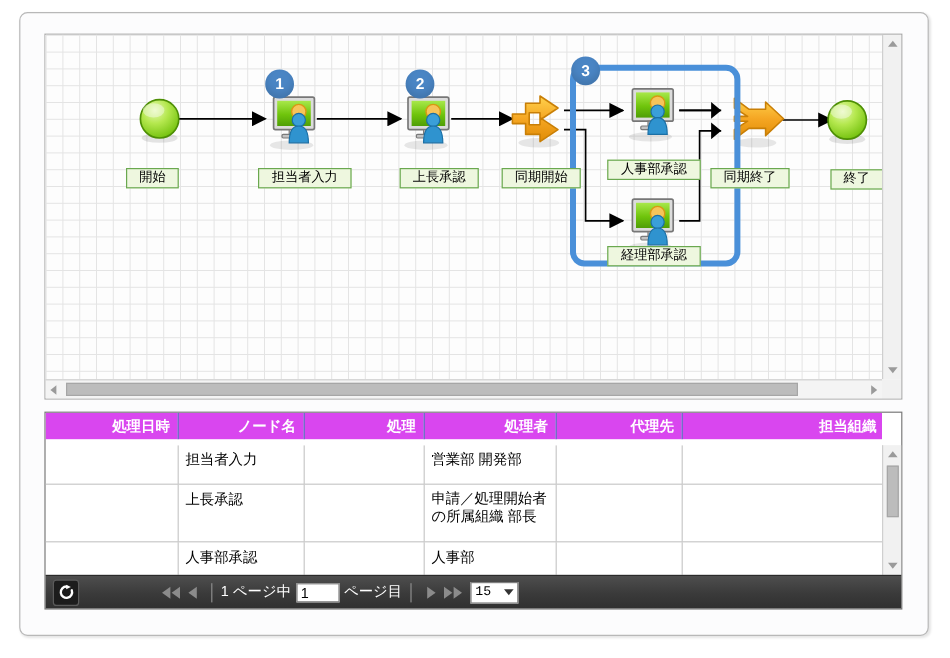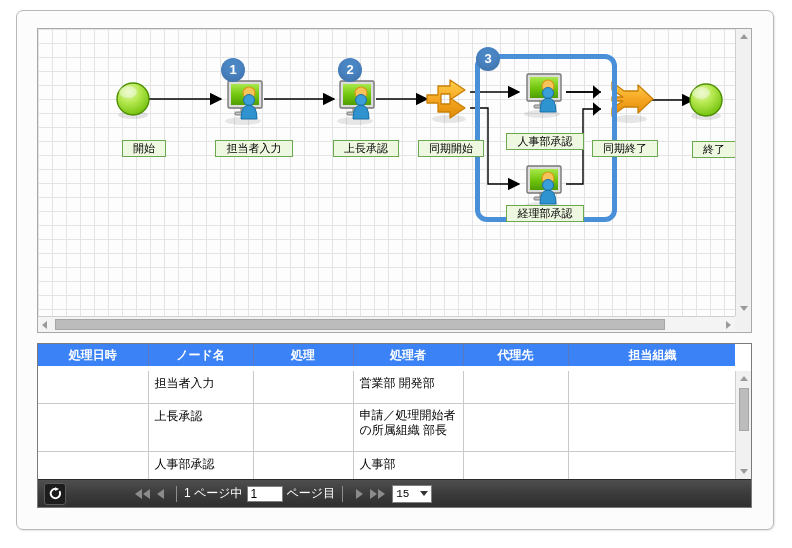--- a/index.html
+++ b/index.html
@@ -69,22 +69,22 @@
   }
 
   
   .grid-outer{
     position:absolute;left:20px;top:332px;width:715px;height:165px;
     border:1px solid #7a7a7a;background:#fff;box-sizing:border-box;
   }
   table.grid{border-collapse:collapse;width:699px;table-layout:fixed;}
   table.grid th{
     background:linear-gradient(to bottom,#2e4f9e 0%,#23408c 50%,#1d3madd 100%);
-    background-color:#3b82f6;
-    color:#fff;font-size:12px;font-weight:bold;text-align:center;
+    background-color:#d946ef;
+    color:#fff;font-size:12px;font-weight:bold;text-align:right;
     padding:1px 6px;border-right:1px solid #5a77c0;height:22px;
     box-sizing:border-box;
   }
   table.grid td{
     border-right:1px solid #c9c9c9;border-bottom:1px solid #c9c9c9;
     font-size:12px;padding:4px 6px;vertical-align:top;color:#000;
     box-sizing:border-box;
   }
   .grid-body{
     position:absolute;left:0;top:27px;right:16px;height:108px;overflow:hidden;
@@ -234,21 +234,21 @@
         </g>
 
         <g>
           <ellipse cx="592" cy="90" rx="17" ry="4" fill="#000" opacity="0.09"></ellipse>
           <path d="M574,53 L586,62 L600,62 L600,56 L615,70 L600,84 L600,78 L586,78 L574,87 L574,79 L585,72 L574,72 L574,68 L585,68 L574,61 z" fill="url(#gorange)" stroke="#c97f06" stroke-width="1.3" stroke-linejoin="round"></path>
         </g>
       </svg>
 
       <div class="hilite-box" style="left:437px;top:25px;width:142px;height:168px;"></div>
 
-      <div class="nlabel" style="left:84px;top:111px;width:36px;">開始</div>
+      <div class="nlabel" style="left:67px;top:111px;width:36px;">開始</div>
       <div class="nlabel" style="left:177px;top:111px;width:70px;">担当者入力</div>
       <div class="nlabel" style="left:295px;top:111px;width:58px;">上長承認</div>
       <div class="nlabel" style="left:380px;top:111px;width:58px;">同期開始</div>
       <div class="nlabel" style="left:468px;top:104px;width:70px;">人事部承認</div>
       <div class="nlabel" style="left:468px;top:176px;width:70px;">経理部承認</div>
       <div class="nlabel" style="left:554px;top:111px;width:58px;">同期終了</div>
       <div class="nlabel" style="left:654px;top:112px;width:36px;">終了</div>
 
       <div class="badge" style="left:183px;top:29px;">1</div>
       <div class="badge" style="left:300px;top:29px;">2</div>

